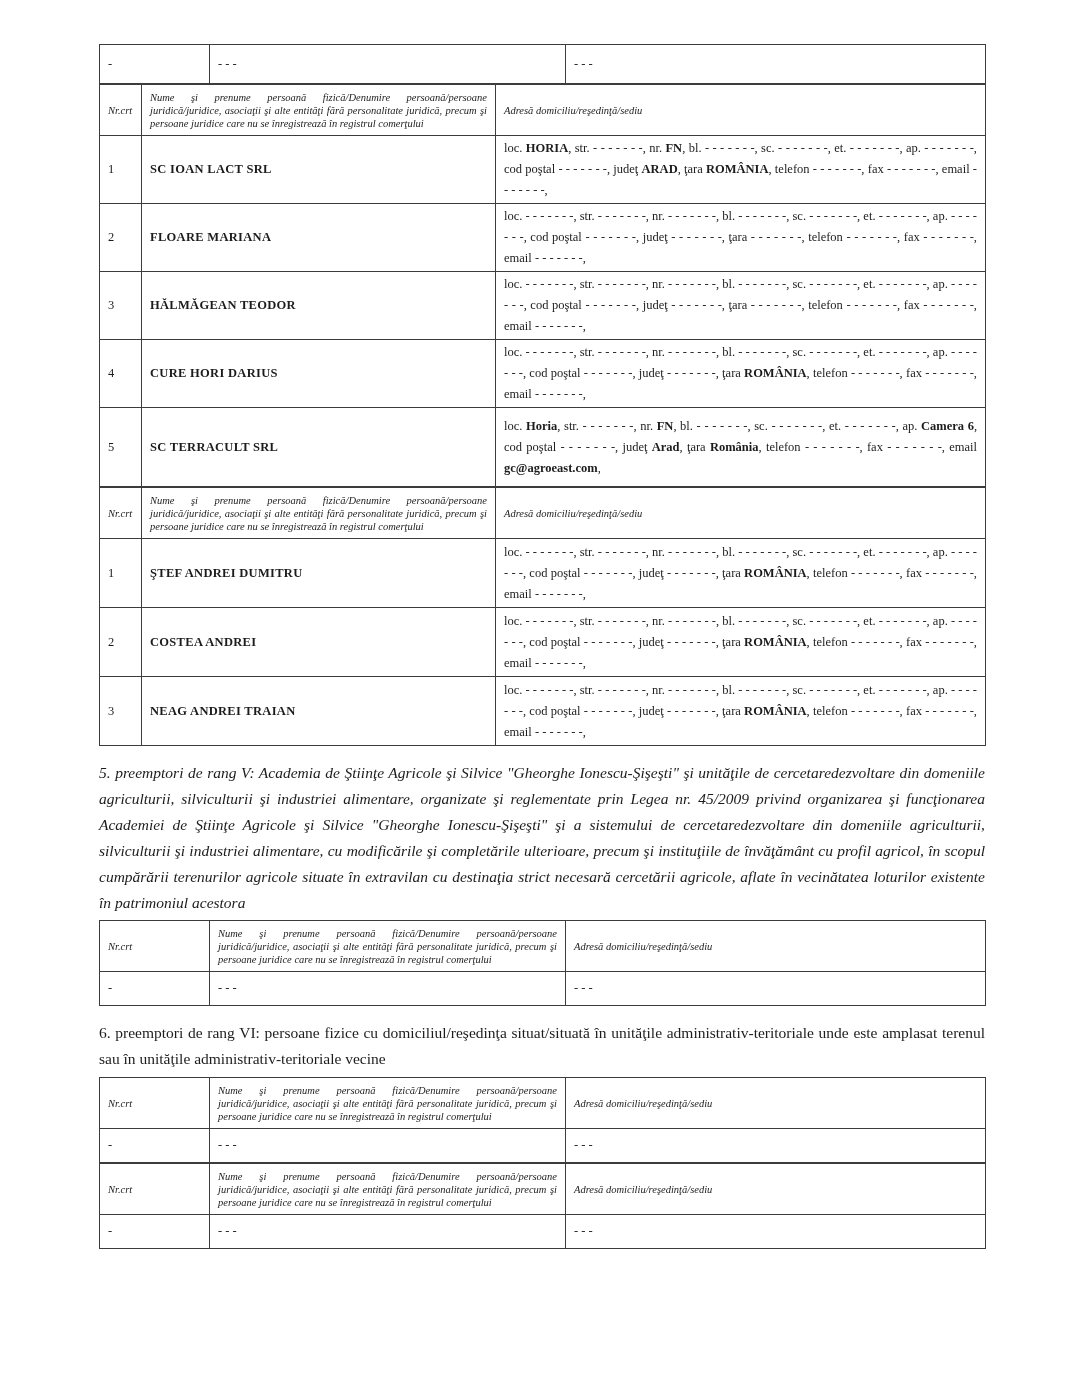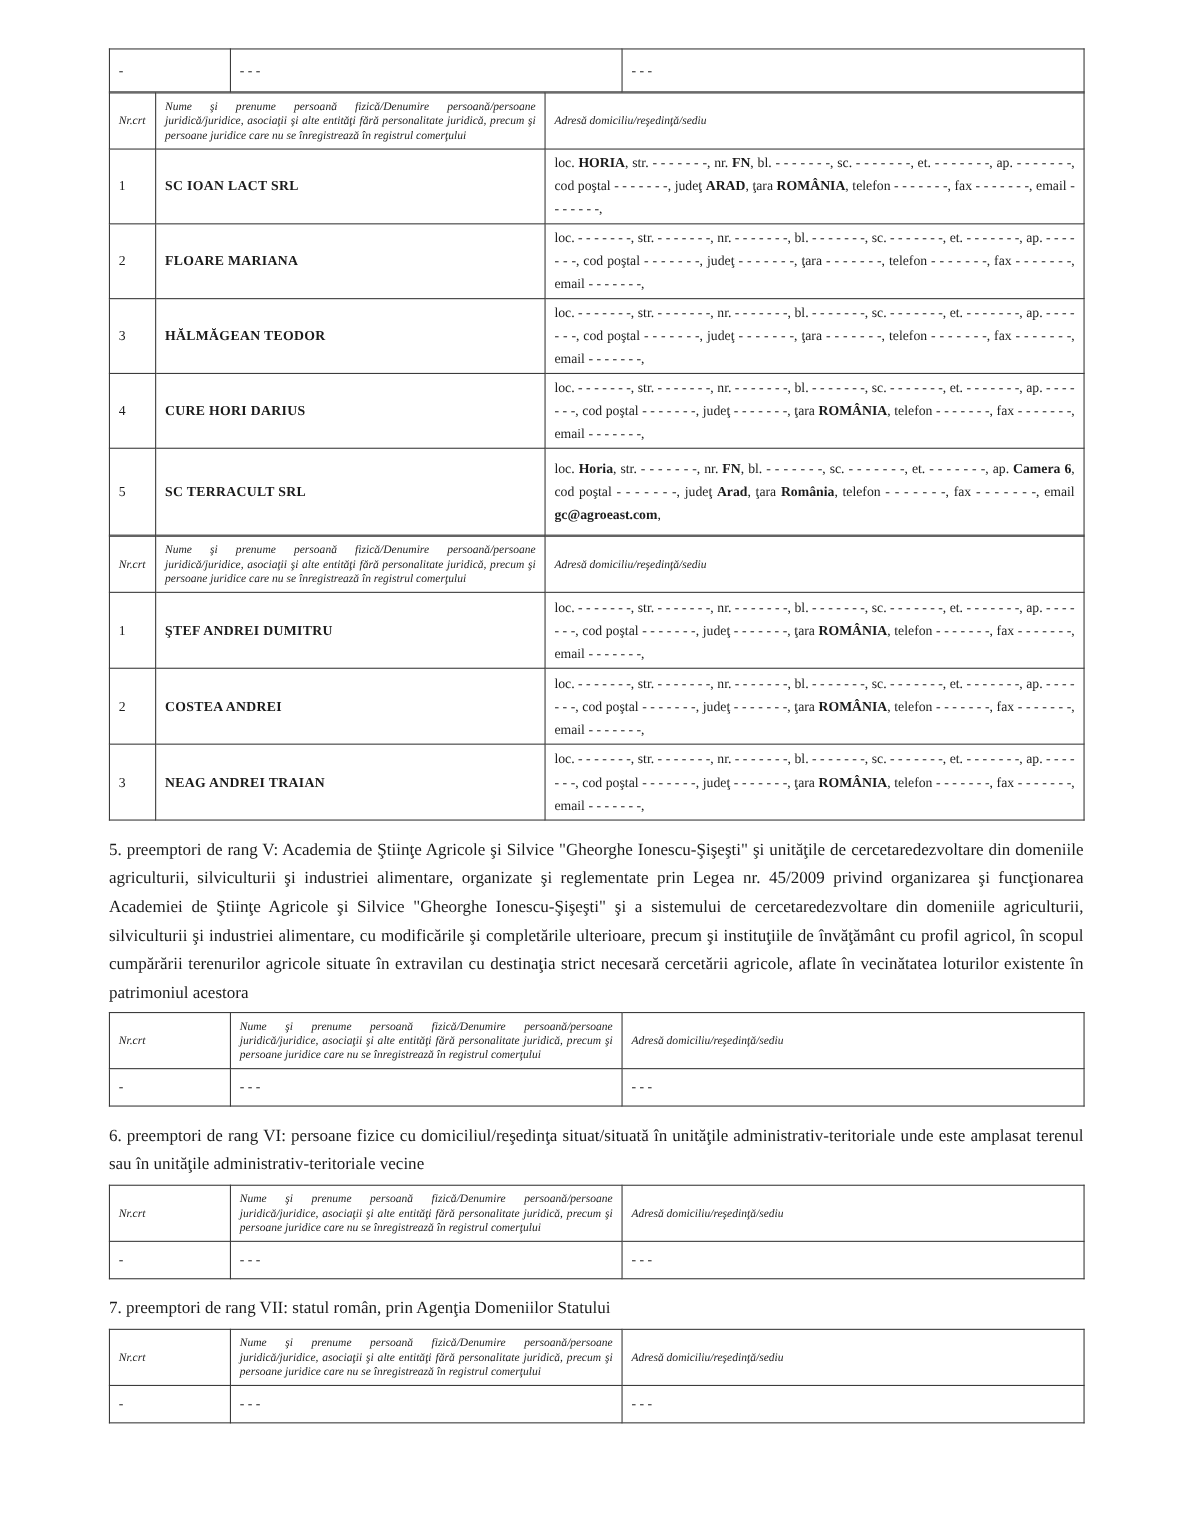--- a/index.html
+++ b/index.html
@@ -54,20 +54,21 @@
     font-size: 15.5px;
     line-height: 26px;
     text-align: justify;
     margin: 14px 0 5px 0;
   }
   .para {
     font-size: 15.5px;
     line-height: 26px;
     text-align: justify;
     margin: 14px 0 4px 0;
+    font-style: italic;
   }
   .gap-top { margin-top: 0; }
   b, .b { font-weight: bold; }
 </style>
 </head>
 <body>
 
 <div class="page">
 
   <table class="tbl gap-top">
@@ -190,21 +191,20 @@
       <td>Adresă domiciliu/reşedinţă/sediu</td>
     </tr>
     <tr class="dashrow">
       <td class="nr">-</td>
       <td>- - -</td>
       <td>- - -</td>
     </tr>
   </tbody>
     </table>
 
-  <div class="heading">7. preemptori de rang VII: statul român, prin Agenţia Domeniilor Statului</div>
   <table class="tbl">
     <colgroup>
         <col class="colB1">
         <col class="colB2">
         <col class="colB3">
       </colgroup>
     <tbody>
         <tr class="hdr">
       <td>Nr.crt</td>
       <td class="hname">Nume şi prenume persoană fizică/Denumire persoană/persoane juridică/juridice, asociaţii şi alte entităţi fără personalitate juridică, precum şi persoane juridice care nu se înregistrează în registrul comerţului</td>

